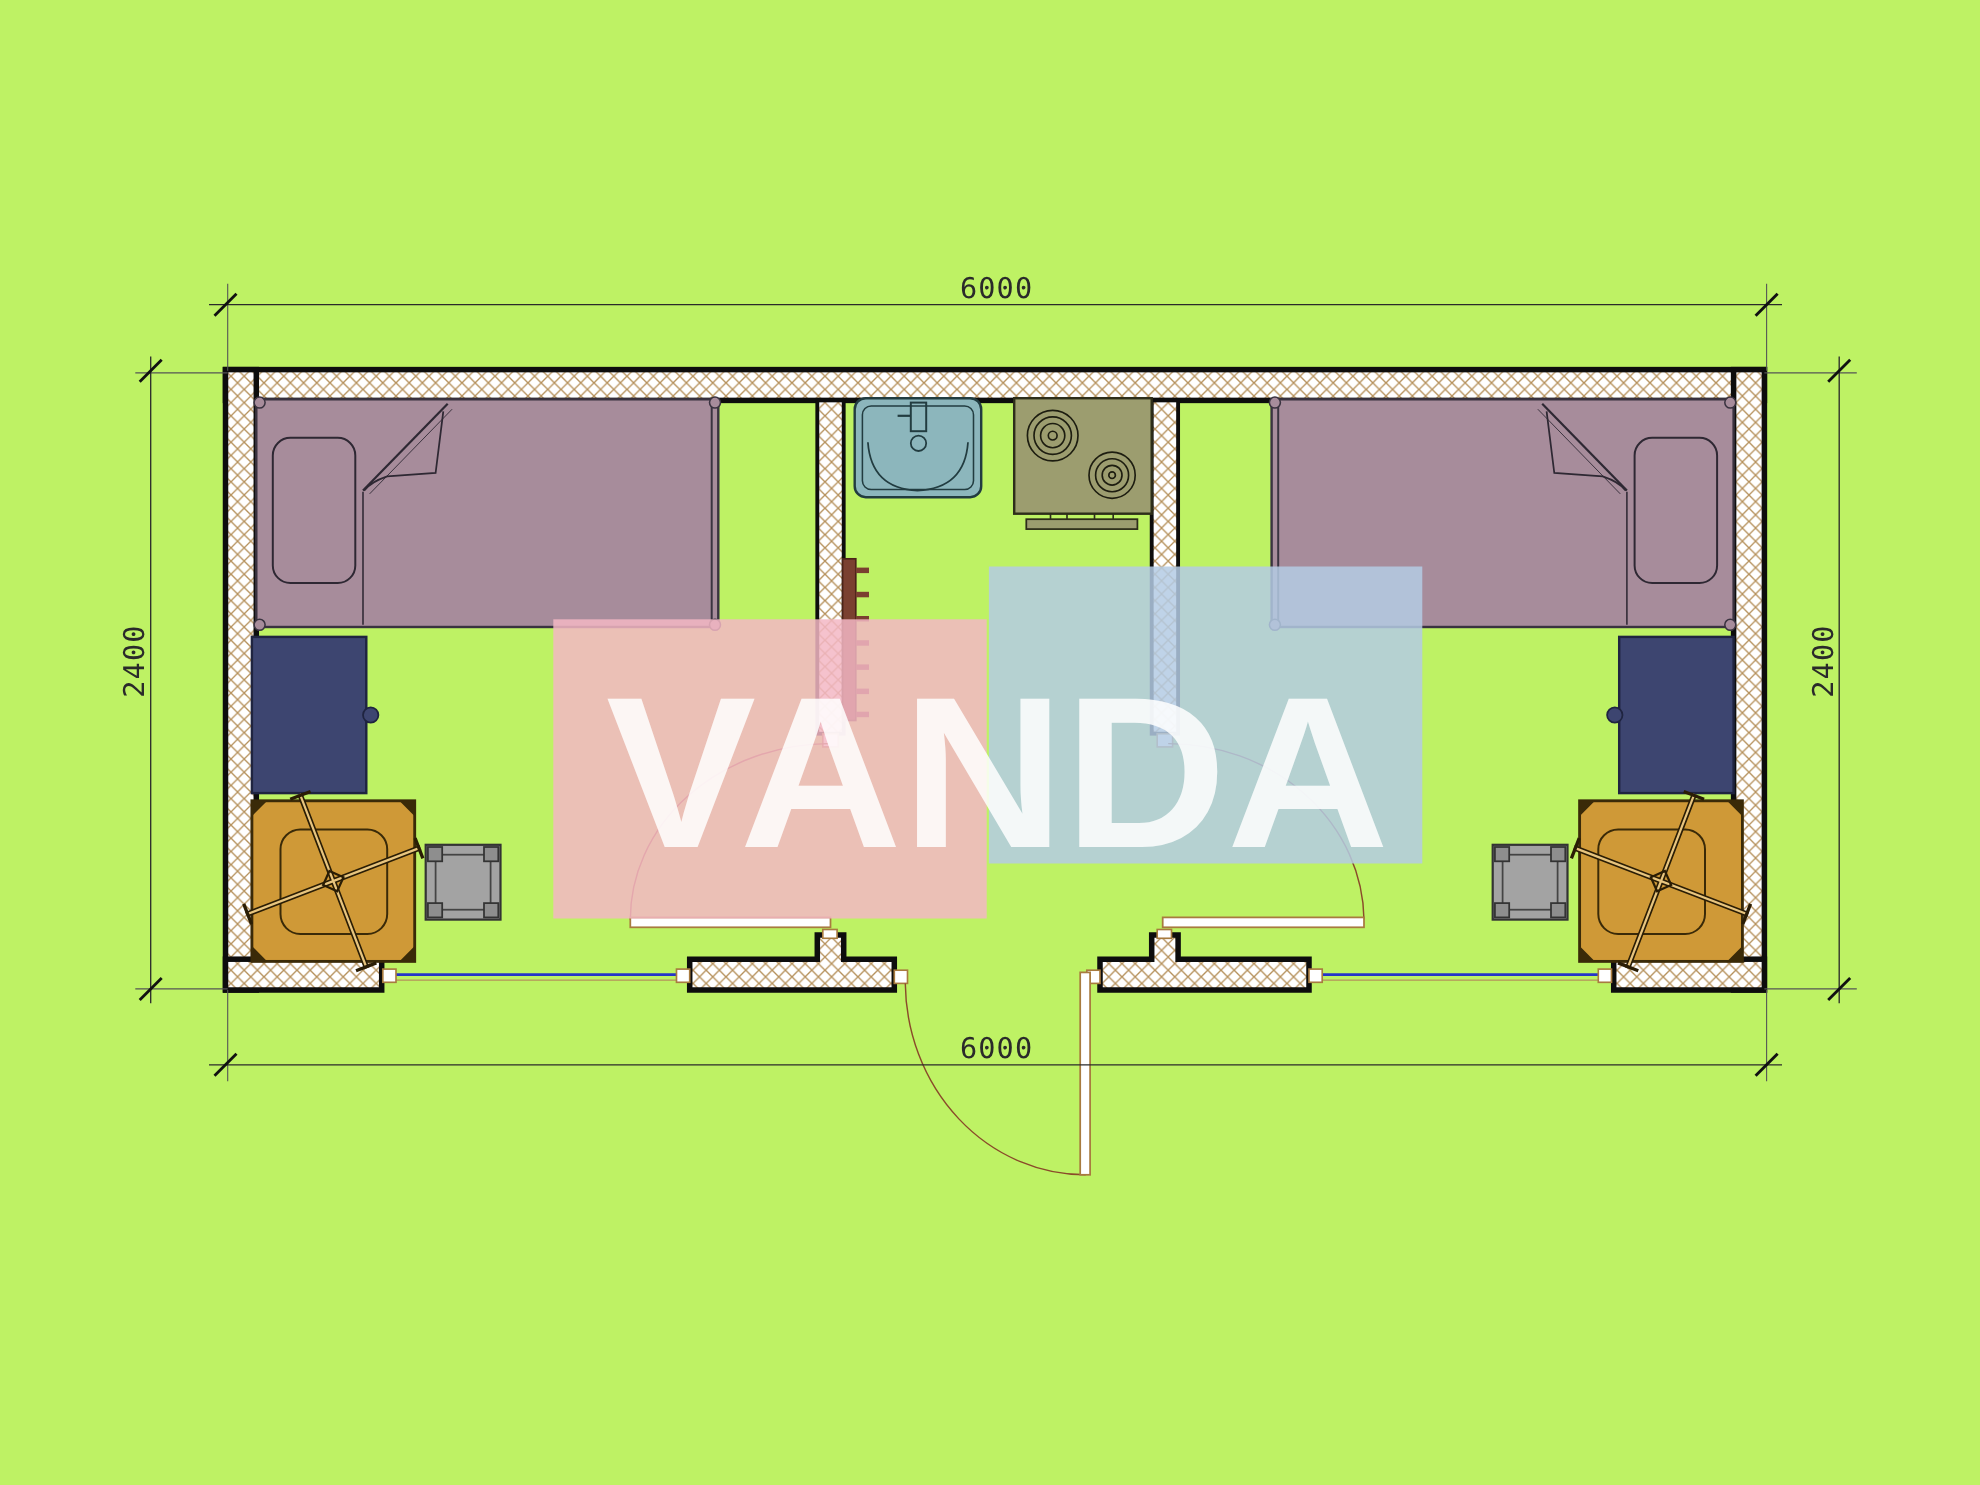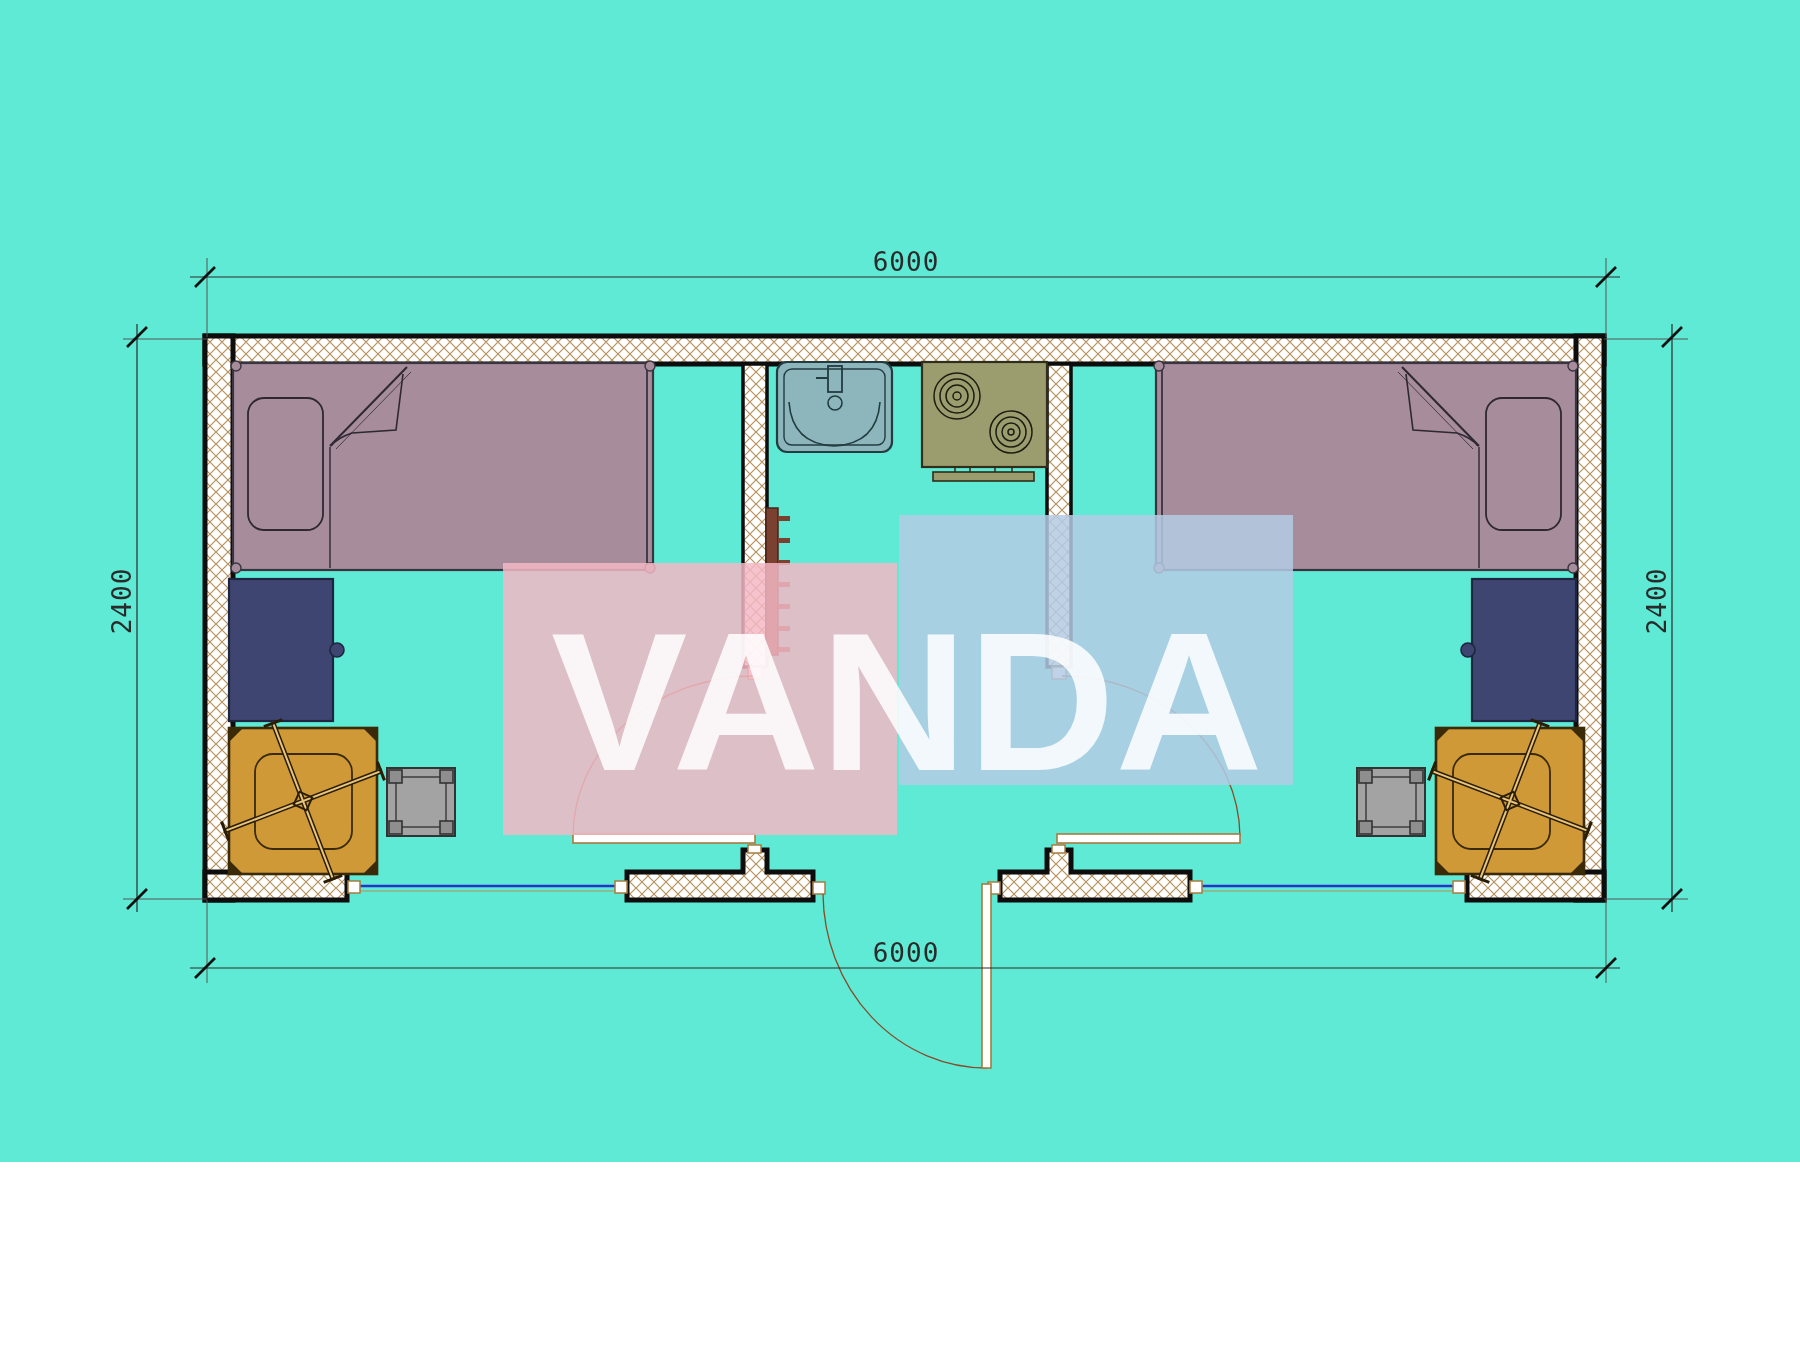--- a/index.html
+++ b/index.html
@@ -1,16 +1,16 @@
 <!DOCTYPE html>
 <html><head>
 <meta charset="utf-8">
 <style>
   html,body{margin:0;padding:0;background:#ffffff;}
-  .page{position:relative;width:1800px;height:1162px;background:#5eead4;overflow:hidden;
+  .page{position:relative;width:1800px;height:1350px;background:#bef264;overflow:hidden;
         font-family:"DejaVu Sans", sans-serif;}
   svg{position:absolute;left:0;top:0;}
   .dimtext{font-family:"DejaVu Sans Mono", monospace;font-size:26px;fill:#2a2a2a;letter-spacing:1px;}
   .wm-text{font-family:"Liberation Sans", sans-serif;font-weight:bold;}
 </style>
 </head>
 <body>
 
 <div class="page">
 <svg width="1800" height="1350" viewBox="0 0 1800 1350">

